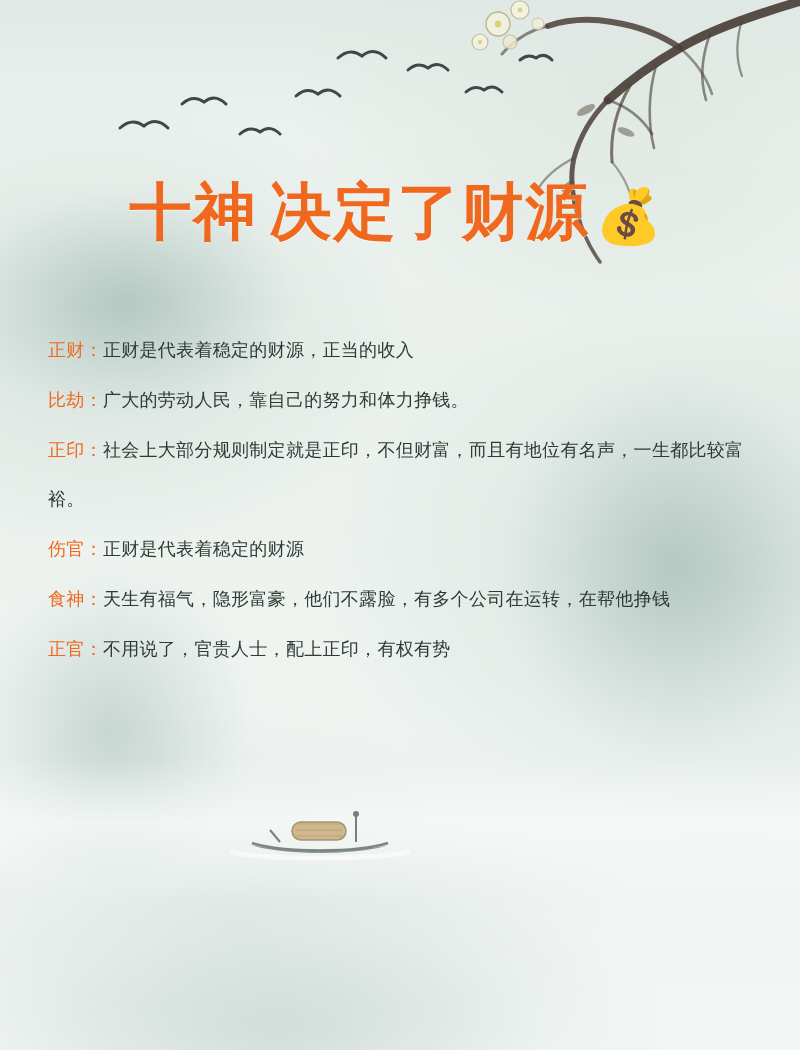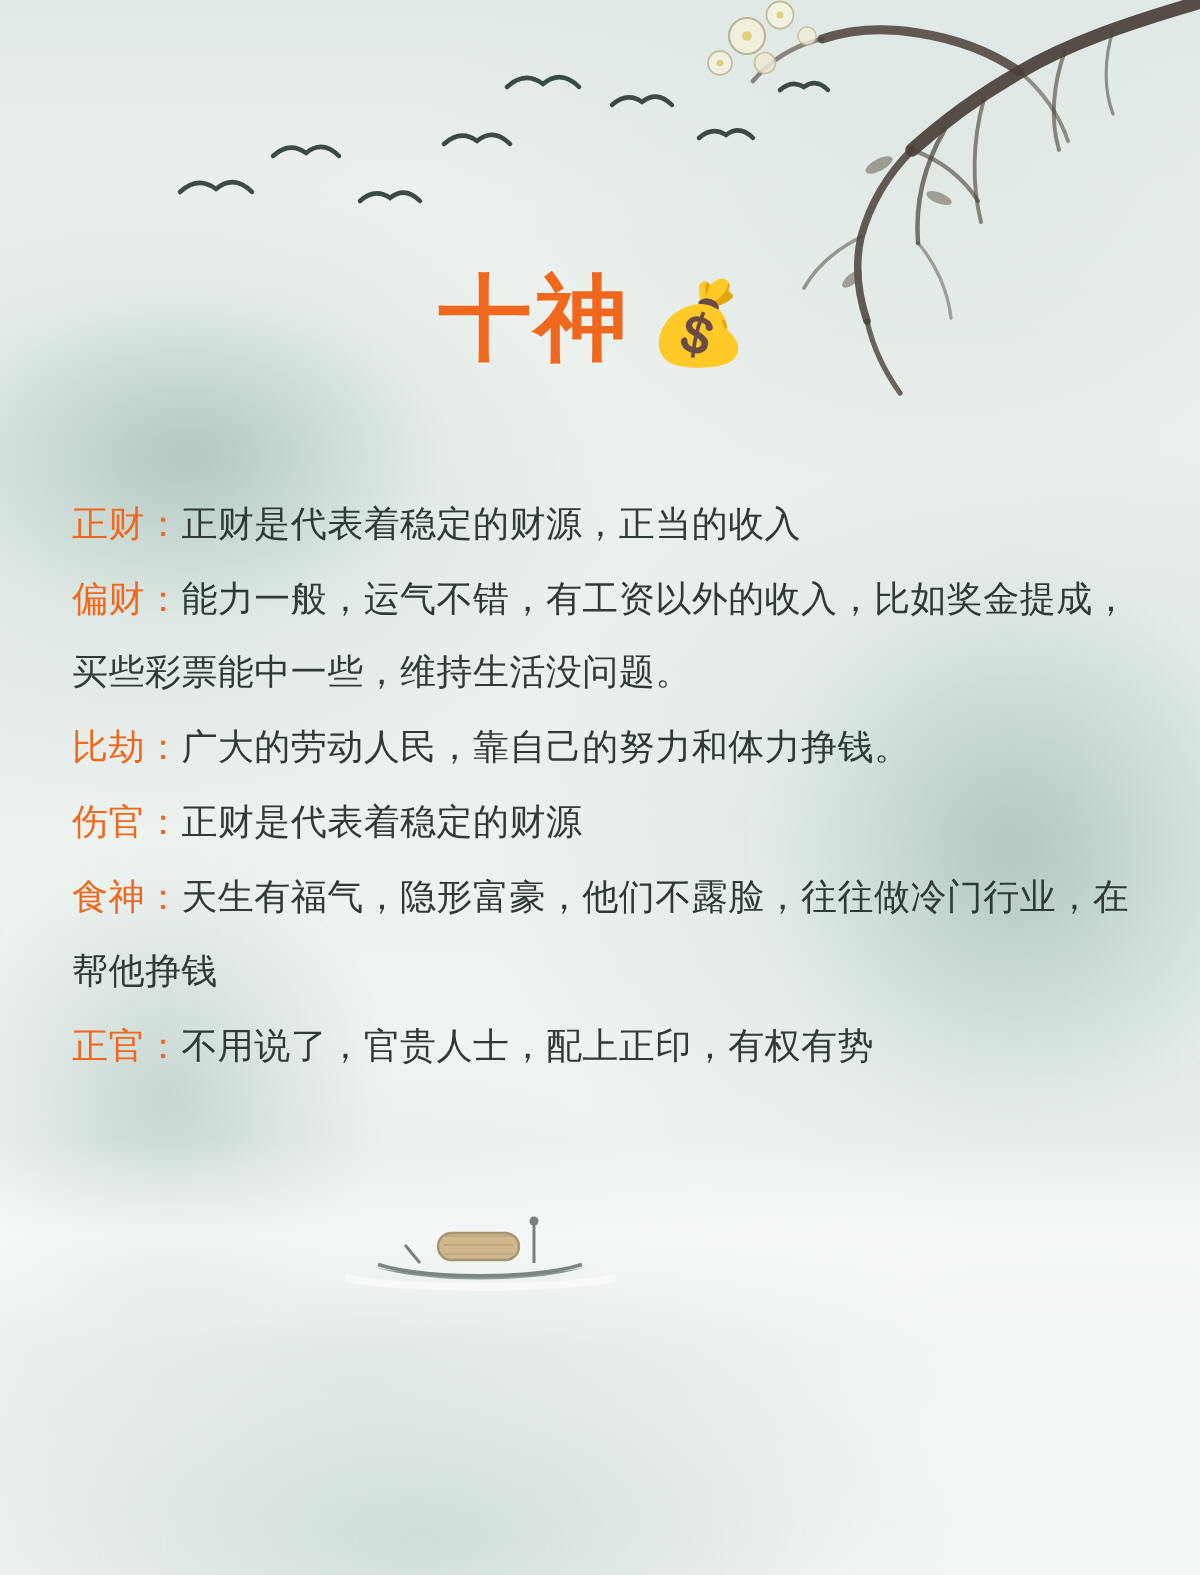--- a/index.html
+++ b/index.html
@@ -102,21 +102,21 @@
 
   
   .content {
     position: absolute;
     left: 48px;
     top: 325px;
     width: 712px;
   }
   .entry {
     font-family: "DejaVu Sans", "Liberation Sans", sans-serif;
-    font-size: 24px;
+    font-size: 18px;
     line-height: 49px;
     color: #2f3a35;
     letter-spacing: 0.3px;
     margin-bottom: 1px;
     text-align: left;
   }
   .entry .label {
     color: #f0681e;
     font-weight: normal;
   }
@@ -182,20 +182,21 @@
         <ellipse cx="206" cy="120" rx="10" ry="4" transform="rotate(-28 206 120)"></ellipse>
         <ellipse cx="246" cy="142" rx="9" ry="3.6" transform="rotate(22 246 142)"></ellipse>
         <ellipse cx="188" cy="196" rx="8" ry="3.4" transform="rotate(-40 188 196)"></ellipse>
       </g>
     </svg>
   </div>
 
   <div class="title-row">
     <span class="title">十神</span>
     <span class="gap"></span>
+    <span class="title">决定了财源</span>
     <span class="money-emoji">💰</span>
   </div>
 
   <div class="boat">
     <svg viewBox="0 0 180 70" xmlns="http://www.w3.org/2000/svg">
       <g opacity="0.75">
         <path d="M18 44 C50 56, 130 56, 162 44 C140 52, 40 52, 18 44 Z" fill="#6f7d78"></path>
         <path d="M22 43 C54 53, 126 53, 158 43" fill="none" stroke="#55625d" stroke-width="2.5"></path>
         <rect x="62" y="22" width="54" height="18" rx="9" fill="#c4a46c" stroke="#8d7444" stroke-width="1.6"></rect>
         <path d="M66 24 h46 M66 30 h46 M66 36 h46" stroke="#9b8052" stroke-width="1" opacity="0.8"></path>
@@ -206,36 +207,36 @@
       <path d="M0 52 C40 60, 140 60, 180 52" fill="none" stroke="#ffffff" stroke-width="5" opacity="0.55"></path>
     </svg>
   </div>
 
   <div class="content">
 
     <div class="entry">
       <span class="label">正财</span><span class="sep">：</span><span>正财是代表着稳定的财源，正当的收入</span>
     </div>
 
-    <div class="entry">
-      <span class="label">偏财</span><span class="sep">：</span><span>能力一般，运气不错，有工资以外的收入，比如奖金提成，买些彩票能中一些，维持生活没问题。</span>
-    </div>
 
     <div class="entry">
       <span class="label">比劫</span><span class="sep">：</span><span>广大的劳动人民，靠自己的努力和体力挣钱。</span>
     </div>
 
+    <div class="entry">
+      <span class="label">正印</span><span class="sep">：</span><span>社会上大部分规则制定就是正印，不但财富，而且有地位有名声，一生都比较富裕。</span>
+    </div>
 
 
     <div class="entry">
       <span class="label">伤官</span><span class="sep">：</span><span>正财是代表着稳定的财源</span>
     </div>
 
     <div class="entry">
-      <span class="label">食神</span><span class="sep">：</span><span>天生有福气，隐形富豪，他们不露脸，往往做冷门行业，在帮他挣钱</span>
+      <span class="label">食神</span><span class="sep">：</span><span>天生有福气，隐形富豪，他们不露脸，有多个公司在运转，在帮他挣钱</span>
     </div>
 
     <div class="entry">
       <span class="label">正官</span><span class="sep">：</span><span>不用说了，官贵人士，配上正印，有权有势</span>
     </div>
 
 
   </div>
 </div>
 

